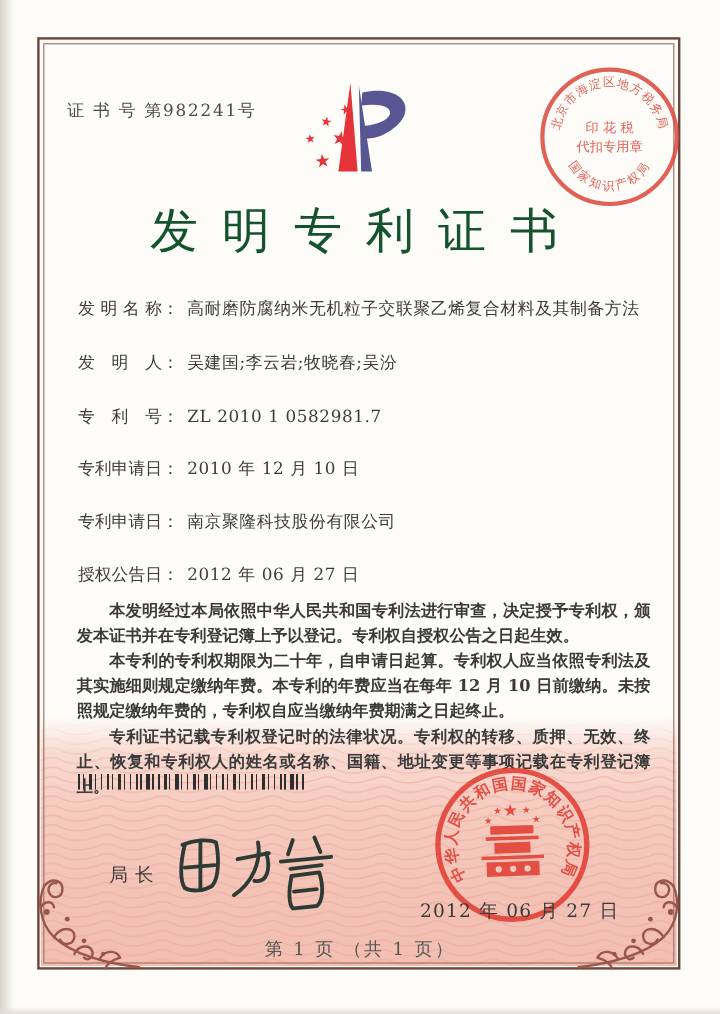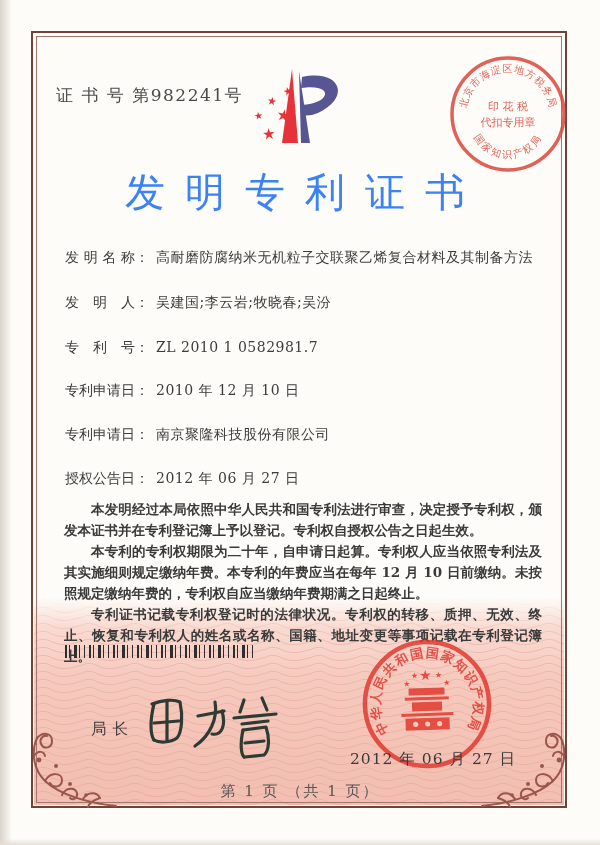--- a/index.html
+++ b/index.html
@@ -18,27 +18,27 @@
     border:2px solid #6d443b;z-index:5;pointer-events:none;}
   .frame-inner{position:absolute;left:36px;top:36px;right:38px;bottom:42px;
     border:1px solid #a3756b;z-index:5;pointer-events:none;}
   
   .pink-zone{position:absolute;left:34px;right:36px;top:598px;bottom:40px;
     background:linear-gradient(180deg,rgba(246,201,190,0) 0%,rgba(246,201,190,.65) 14%,
       #f6cabe 38%,#f3c2b5 75%,#f2bfb2 100%);z-index:1;}
   .pink-zone svg.waves{position:absolute;inset:0;width:100%;height:100%;opacity:.55;
     -webkit-mask:linear-gradient(180deg,transparent 0,#000 22%);
             mask:linear-gradient(180deg,transparent 0,#000 22%);}
-  .cert-number{position:absolute;left:56px;top:84px;font-size:17px;
+  .cert-number{position:absolute;left:56px;top:84px;font-size:14px;
     letter-spacing:1.5px;color:#4a4a4a;z-index:3;}
   .logo{position:absolute;left:240px;top:53px;width:130px;height:112px;z-index:3;}
   .tax-stamp{position:absolute;left:446px;top:52px;width:125px;height:125px;z-index:6;}
   .doc-title{position:absolute;left:0;top:165px;width:100%;text-align:center;
     font-size:40px;letter-spacing:20px;padding-left:10px;box-sizing:border-box;
-    color:#3b82f6;z-index:3;}
+    color:#14532d;z-index:3;}
   .fields{position:absolute;left:65px;top:0;width:480px;z-index:3;}
   .frow{position:absolute;left:0;font-size:14px;white-space:nowrap;color:#3c3c3c;}
   .frow .lab{display:inline-block;width:70px;text-align:justify;text-align-last:justify;}
   .frow .col{display:inline-block;}
   .frow .val{margin-left:7px;letter-spacing:.5px;margin-top:20px;}
   .legal{position:absolute;left:64px;top:499px;width:478px;z-index:3;
     font-size:13.5px;line-height:21px;color:#3a3a3a;}
   .legal p{margin:0;text-indent:2em;text-align:justify;font-weight:bold;}
   .barcode{position:absolute;left:65px;top:645px;width:190px;height:13px;z-index:3;
     background:repeating-linear-gradient(90deg,

